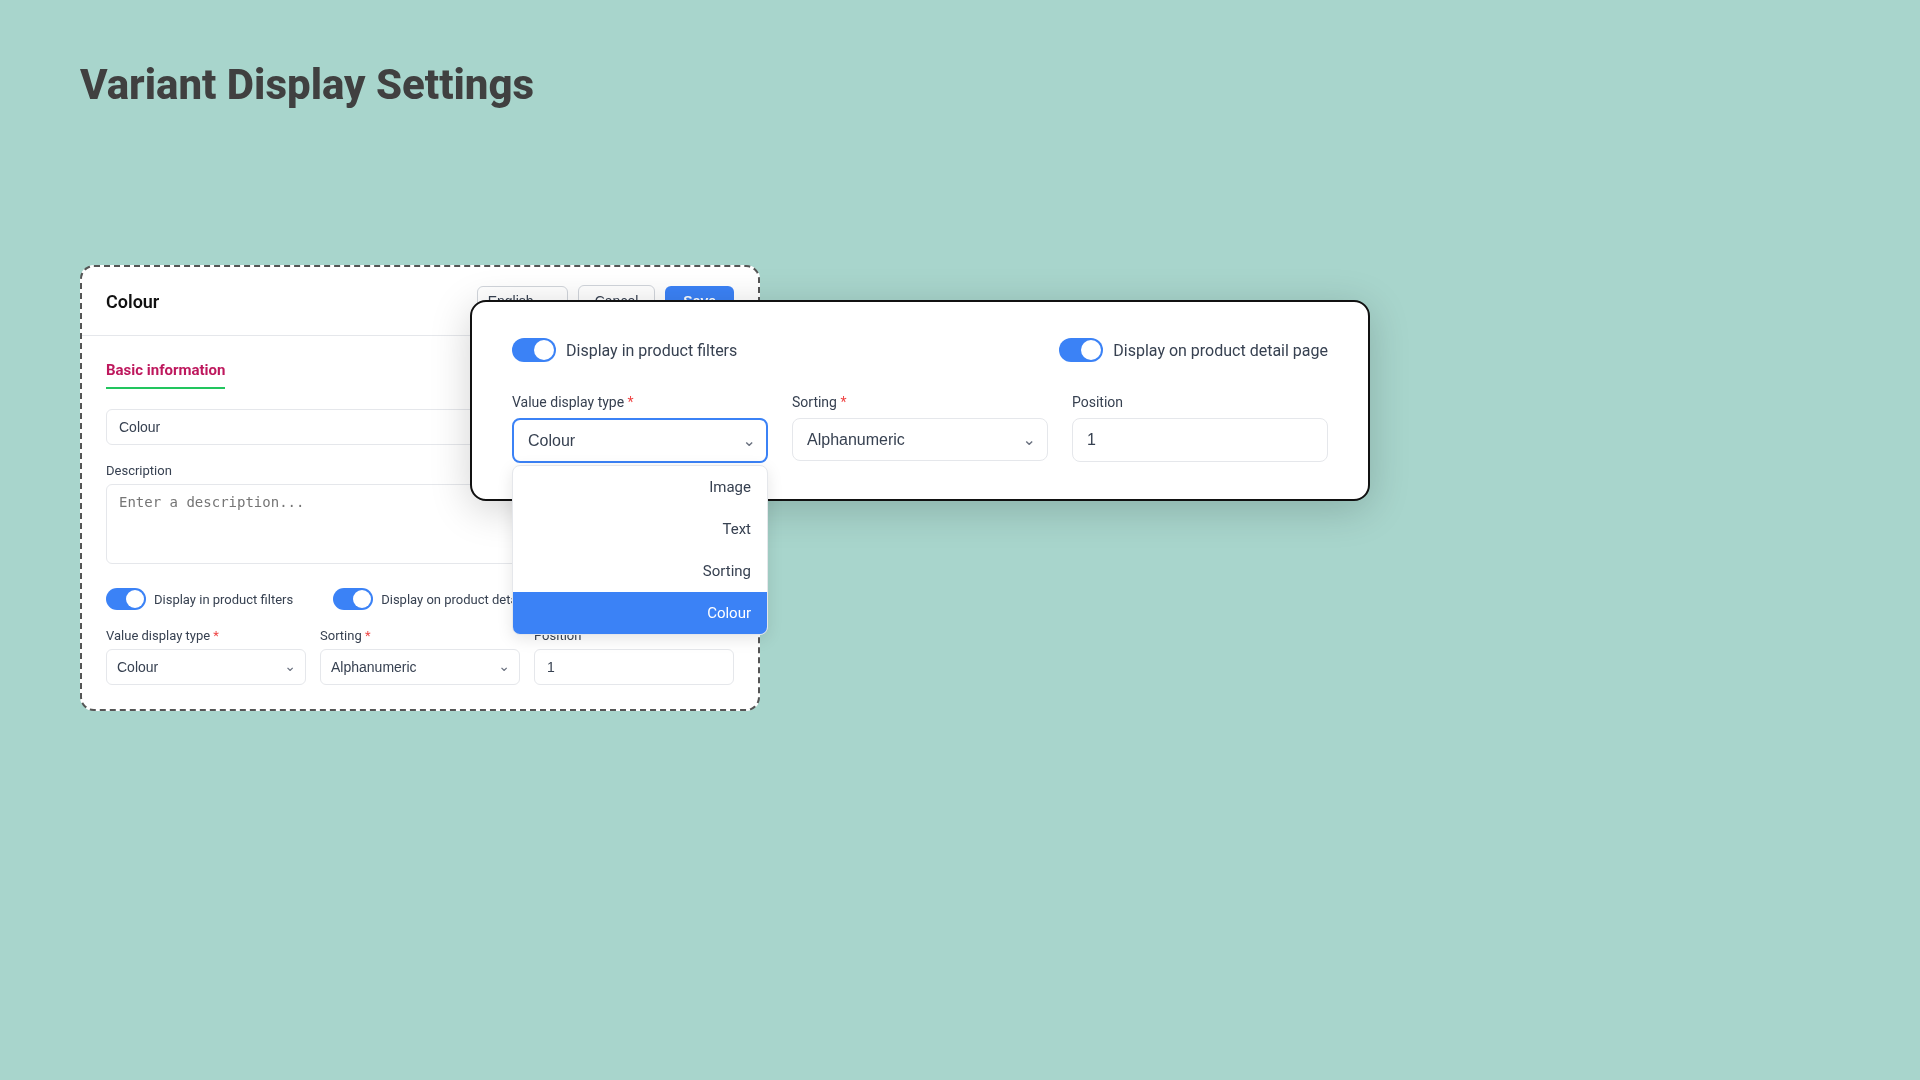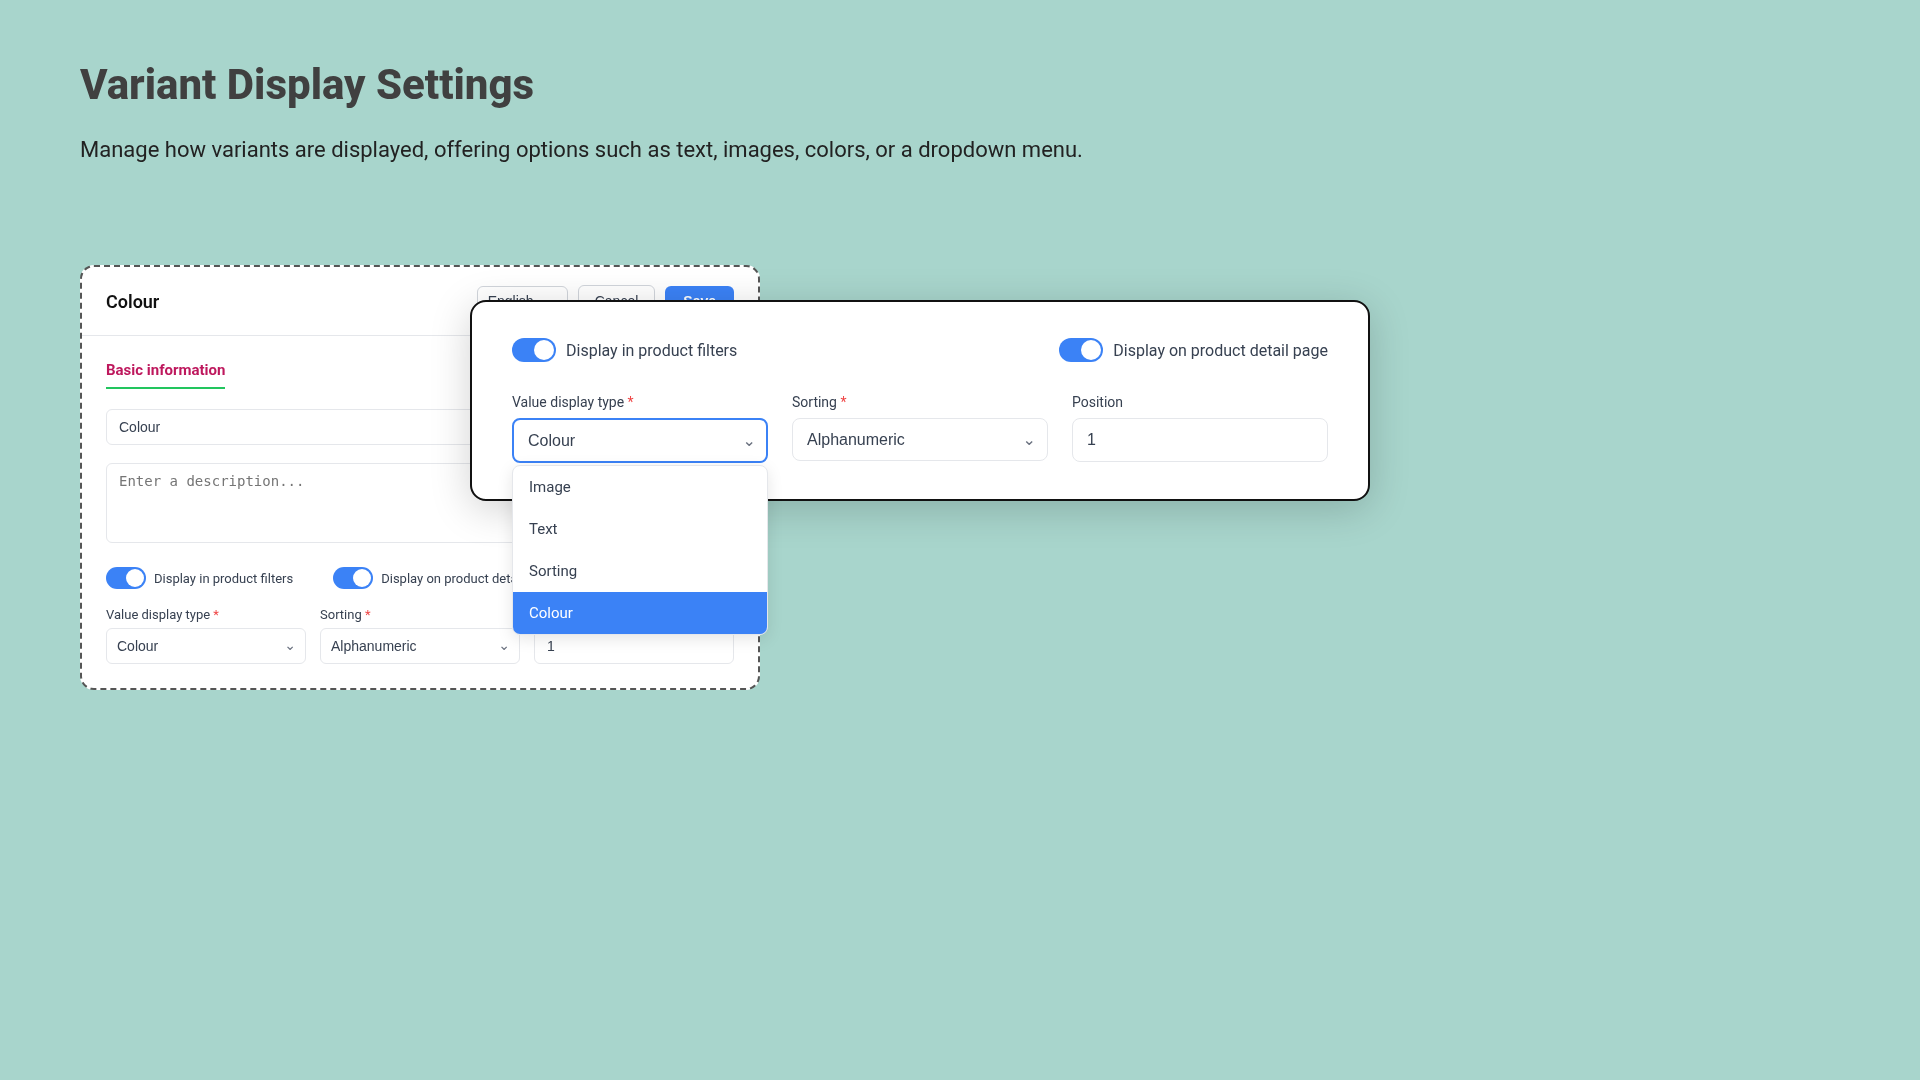--- a/index.html
+++ b/index.html
@@ -368,40 +368,40 @@
       position: absolute;
       top: calc(100% + 2px);
       left: 0;
       width: 100%;
       background: #fff;
       border: 1px solid #e5e7eb;
       border-radius: 8px;
       box-shadow: 0 4px 16px rgba(0,0,0,0.10);
       z-index: 100;
       overflow: hidden;
+      text-align: right;
     }
 
     .dropdown-item {
       padding: 12px 16px;
       font-size: 15px;
       color: #374151;
       cursor: pointer;
     }
 
     .dropdown-item.selected {
       background: #3b82f6;
       color: #fff;
     }
   </style>
 </head>
 <body>
 
 <div class="page-content">
   <h1 class="page-title">Variant Display Settings</h1>
-  <p class="page-desc">Manage how variants are displayed, offering options such as text, images, colors, or a dropdown menu.</p>
 </div>
 
 <div class="dashed-card">
   <div class="dashed-card-header">
     <span class="dashed-card-title">Colour</span>
     <div class="header-actions">
       <div class="lang-wrapper">
         <select class="lang-select">
           <option>English</option>
           <option>French</option>
@@ -415,20 +415,21 @@
   </div>
 
   <div class="dashed-card-body">
     <span class="section-label">Basic information</span>
 
     <div class="form-group">
       <input class="form-input" type="text" value="Colour" style="">
     </div>
 
     <div class="form-group">
+      <label class="form-label">Description</label>
       <textarea class="form-textarea" placeholder="Enter a description..." style=""></textarea>
     </div>
 
     <div class="toggles-row">
       <div class="toggle-item">
         <div class="toggle-switch"></div>
         <span class="toggle-label">Display in product filters</span>
       </div>
       <div class="toggle-item">
         <div class="toggle-switch"></div>

